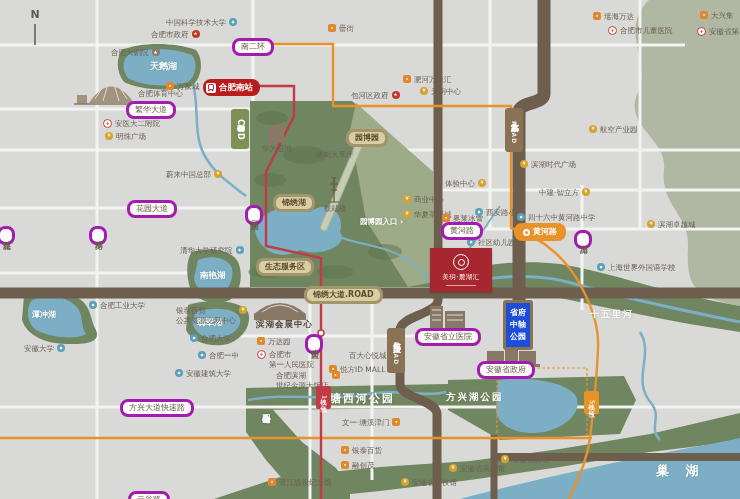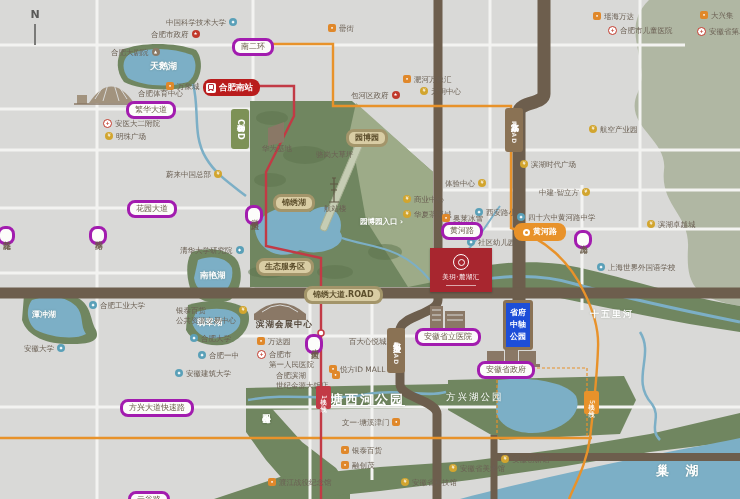--- a/index.html
+++ b/index.html
@@ -463,21 +463,21 @@
           <span>第一人民医院</span>
         </span>
       </div>
       <div class="poi" style="left: 276px; top: 371px;">
         <span class="t">
           <span>合肥滨湖</span>
           <span>世纪金源大饭店</span>
         </span>
         <span class="ic shop"></span>
       </div>
-      <div class="poi" style="left: 349px; top: 337px; text-align: center;">
+      <div class="poi" style="left: 349px; top: 351px; text-align: center;">
         <span class="t">
           <span>百大心悦城</span>
         </span>
         <span class="ic shop"></span>
       </div>
       <div class="poi" style="left: 329px; top: 365px;">
         <span class="ic shop"></span>
         <span class="t">
           <span>悦方ID MALL</span>
         </span>
@@ -521,20 +521,20 @@
       <div class="poi" style="left: 501px; top: 455px;">
         <span class="ic gold"></span>
         <span class="t">
           <span>安徽创新馆</span>
         </span>
       </div>
       <div class="area" style="left: 150px; top: 60px; font-size: 9px; font-weight: bold;">天鹅湖</div>
       <div class="area" style="left: 200px; top: 270px; font-size: 8.5px; font-weight: bold;">南艳湖</div>
       <div class="area" style="left: 197px; top: 317px; font-size: 8.5px; font-weight: bold;">翡翠湖</div>
       <div class="area" style="left: 32px; top: 309px; font-size: 8px; font-weight: bold;">潭冲湖</div>
-      <div class="area" style="left: 330px; top: 391px; font-size: 13px; letter-spacing: 2px; font-weight: bold; text-decoration: underline;">塘西河公园</div>
-      <div class="area" style="left: 446px; top: 391px; font-size: 9.5px; letter-spacing: 2px; font-weight: normal;">方兴湖公园</div>
+      <div class="area" style="left: 330px; top: 391px; font-size: 11px; letter-spacing: 2px; font-weight: bold;">塘西河公园</div>
+      <div class="area" style="left: 446px; top: 391px; font-size: 9.5px; letter-spacing: 2px; font-weight: bold;">方兴湖公园</div>
       <div class="area vert" style="left: 261px; top: 407px; font-size: 8.5px; font-weight: bold;">金斗公园</div>
       <div class="area" style="left: 590px; top: 308px; font-size: 9px; letter-spacing: 2px; font-weight: bold;">十五里河</div>
       <div class="area" style="left: 656px; top: 462px; font-size: 13px; letter-spacing: 6px; font-weight: bold;">巢 湖</div>
       <div class="area" style="left: 360px; top: 217px; font-size: 7.5px; font-weight: bold;">园博园入口 ›</div>
     </div>
 </div>
 
 </body></html>

